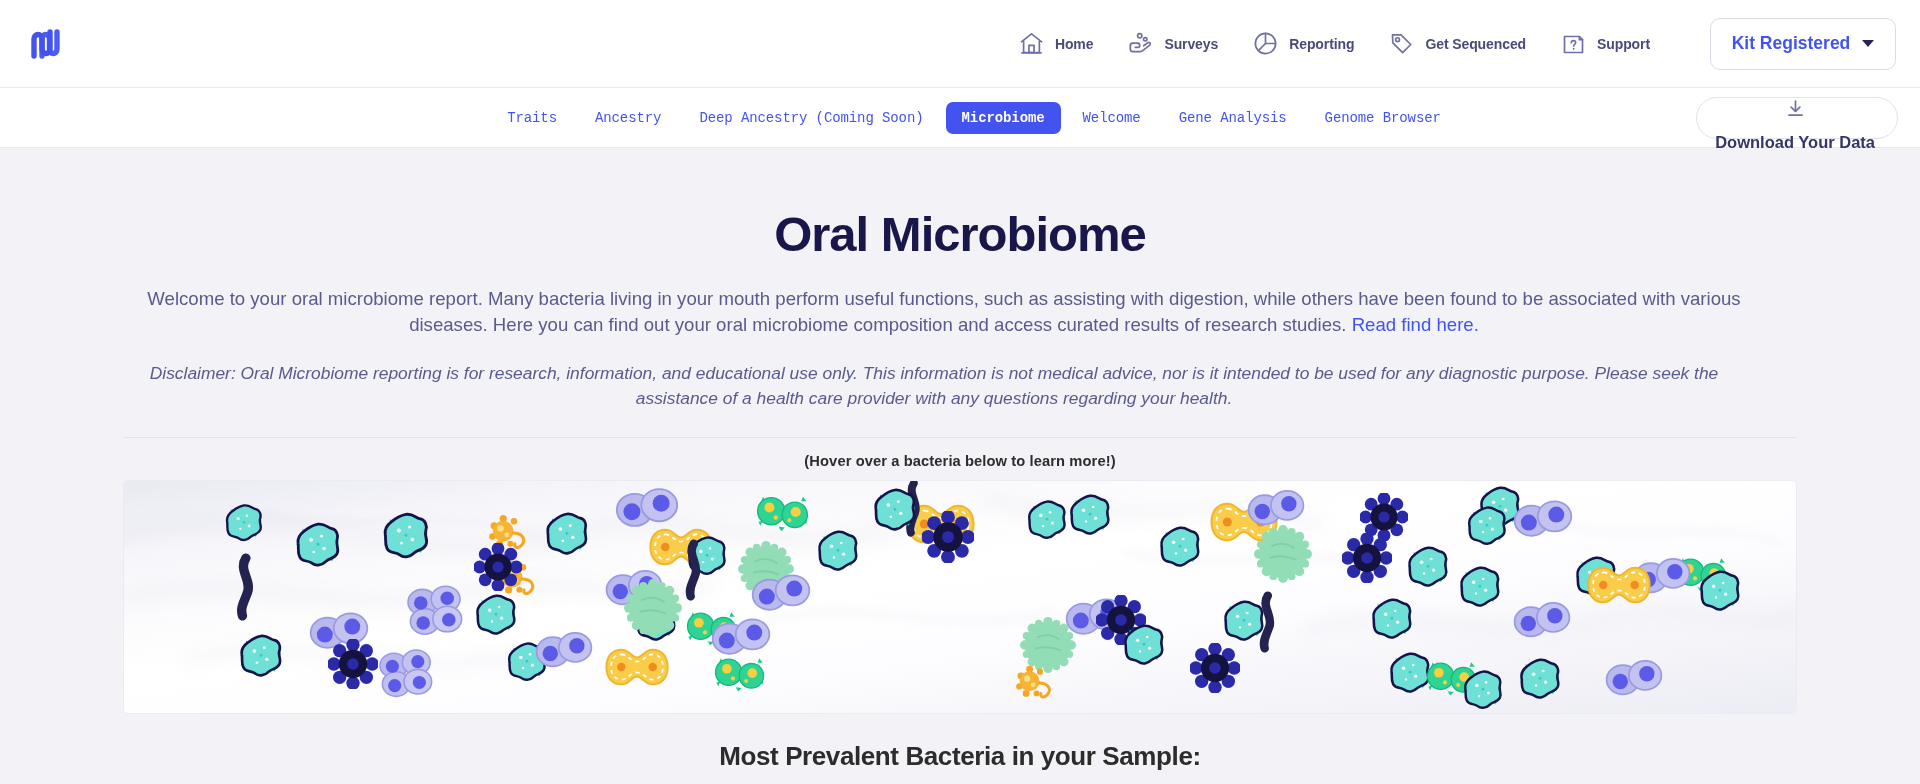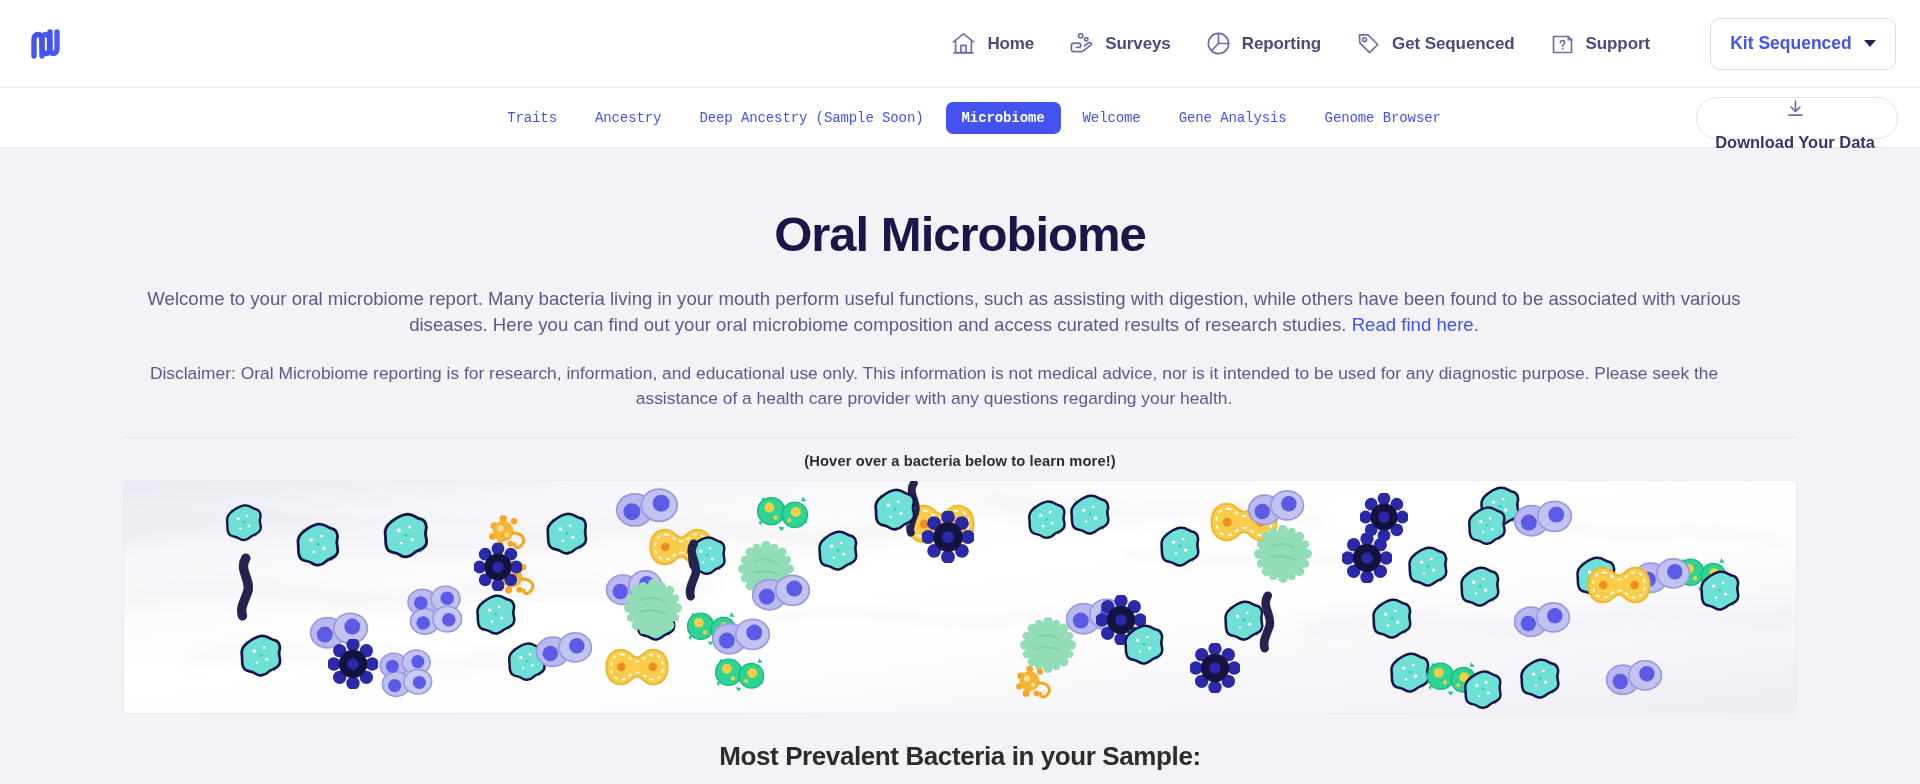--- a/index.html
+++ b/index.html
@@ -46,21 +46,21 @@
     cursor: pointer;
     text-decoration: none;
   }
   .topnav-icon {
     width: 27px;
     height: 27px;
     display: block;
     flex: 0 0 27px;
   }
   .topnav-label {
-    font-size: 17px;
+    font-size: 14px;
     font-weight: bold;
     color: #4a4a7d;
     letter-spacing: -0.1px;
     white-space: nowrap;
   }
   .kit-btn {
     margin-left: 26px;
     height: 52px;
     min-width: 186px;
     border: 1px solid #dcdce8;
@@ -173,20 +173,21 @@
   }
   .intro-link {
     color: #4353f0;
     text-decoration: none;
     cursor: pointer;
   }
   .disclaimer {
     font-size: 17.4px;
     line-height: 1.45;
     color: #5a5a8e;
+    font-style: italic;
     max-width: 1620px;
     margin-bottom: 26px;
   }
   .divider {
     height: 1px;
     background: #e1e1ea;
     width: 1672px;
     margin-bottom: 15px;
   }
   .hover-hint {
@@ -282,32 +283,32 @@
           <path d="M4 5.8 L4 20 L20 20 L20 8.6 L17.2 5.8 Z"></path>
           <path d="M17.2 5.8 L17.2 8.6 L20 8.6"></path>
           <path d="M10.1 11.3 C10.1 10.2 11 9.5 12 9.5 C13.1 9.5 13.9 10.3 13.9 11.3 C13.9 12.6 12.2 12.7 12.2 14.2"></path>
           <path d="M12.2 16.6 L12.2 16.9"></path>
         </svg>
       </span>
       <span class="topnav-label">Support</span>
     </a>
 
     <button class="kit-btn">
-      <span class="kit-btn-label">Kit Sequenced</span>
+      <span class="kit-btn-label">Kit Registered</span>
       <span class="caret"></span>
     </button>
 
   </nav>
 </header>
 
 <nav class="subnav">
   <div class="subnav-tabs">
     <button class="tab">Traits</button>
     <button class="tab">Ancestry</button>
-    <button class="tab">Deep Ancestry (Sample Soon)</button>
+    <button class="tab">Deep Ancestry (Coming Soon)</button>
     <button class="tab active">Microbiome</button>
     <button class="tab">Welcome</button>
     <button class="tab">Gene Analysis</button>
     <button class="tab">Genome Browser</button>
   </div>
 
   <button class="download-btn">
     <span>
       <svg width="21" height="21" viewBox="0 0 24 24" fill="none" stroke="#6f6fa8" stroke-width="1.9" stroke-linecap="round" stroke-linejoin="round">
         <path d="M12 3.5 L12 15"></path>

